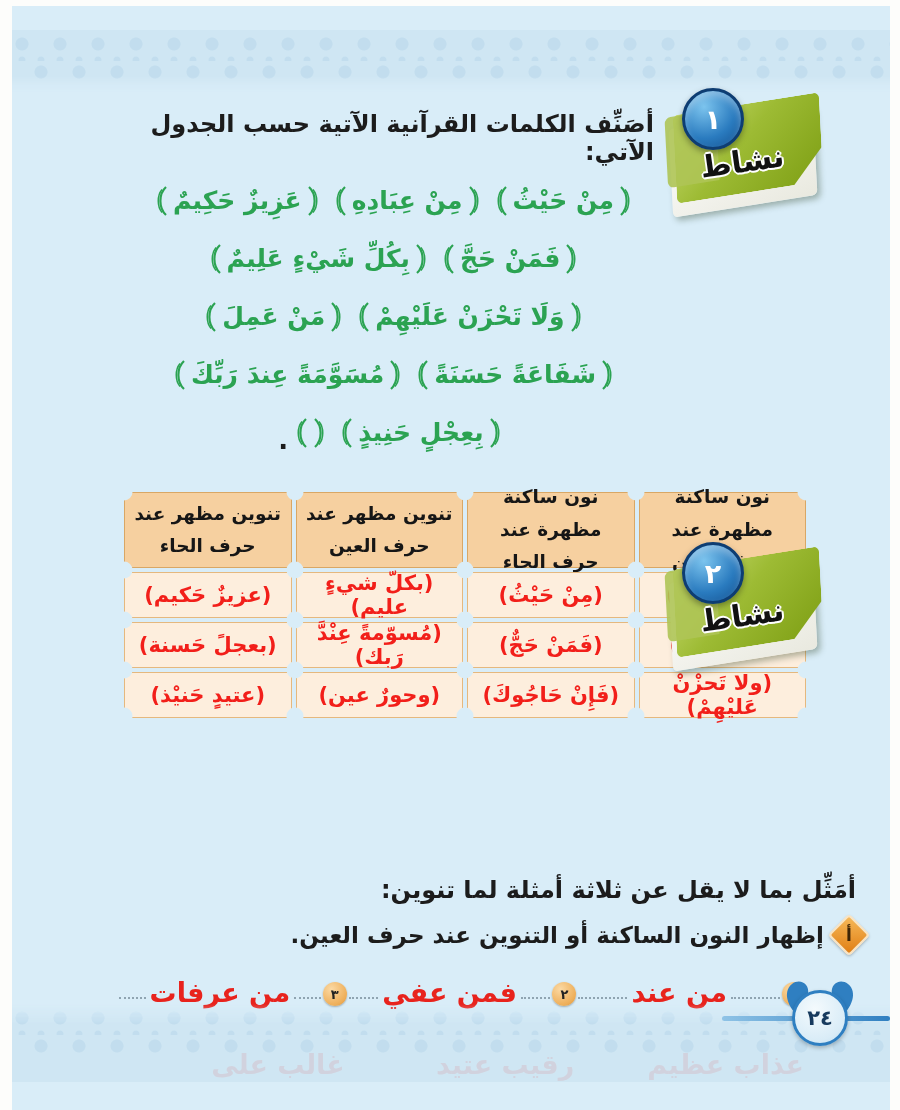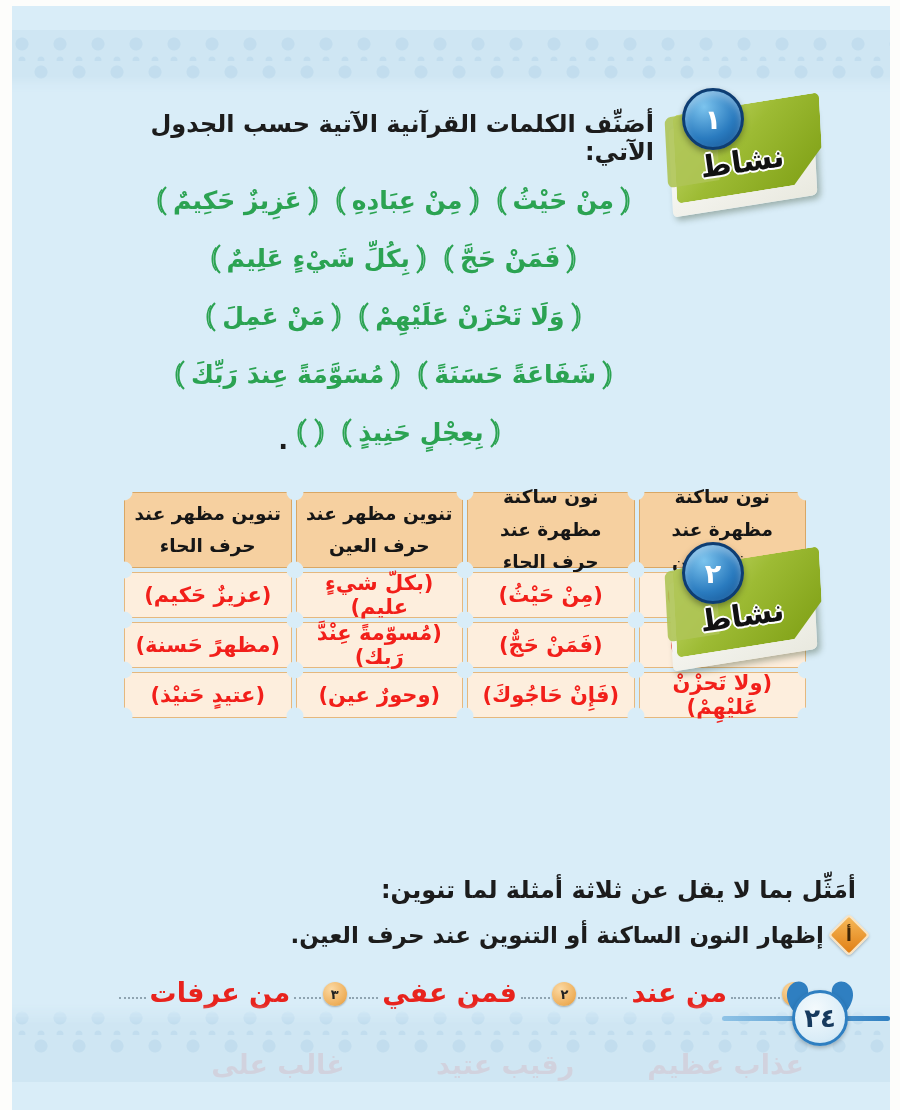--- a/index.html
+++ b/index.html
@@ -170,21 +170,21 @@
   }
   .pagenum{
     position:absolute;right:42px;top:984px;width:56px;height:56px;z-index:7;
   }
   .pagenum .wings{position:absolute;left:-22px;top:-12px;}
   .pagenum .circ{
     position:absolute;inset:0;border-radius:50%;
     background:radial-gradient(circle at 40% 32%,#f4fafd,#d9ecf7 70%,#bcd9ec);
     border:3px solid #2f7fc1;box-shadow:0 2px 4px rgba(0,0,0,.25);
     display:flex;align-items:center;justify-content:center;
-    font-size:26px;font-weight:bold;color:#173a5e;
+    font-size:21px;font-weight:bold;color:#173a5e;
   }
 </style>
 </head>
 <body>
 
 <div class="page">
 
   <div class="band top"></div>
   <div class="band bottom"></div>
 
@@ -317,21 +317,21 @@
         <div class="tcell hdr">نون ساكنة مظهرة عند حرف الحاء</div>
         <div class="tcell hdr">تنوين مظهر عند حرف العين</div>
         <div class="tcell hdr">تنوين مظهر عند حرف الحاء</div>
         <div class="tcell body">(مِنْ عبَادِهِ)</div>
         <div class="tcell body">(مِنْ حَيْثُ)</div>
         <div class="tcell body">(بكلّ شيءٍ عليم)</div>
         <div class="tcell body">(عزيزٌ حَكيم)</div>
         <div class="tcell body">(مَنْ عَمِل)</div>
         <div class="tcell body">(فَمَنْ حَجٌّ)</div>
         <div class="tcell body">(مُسوّمةً عِنْدَّ رَبك)</div>
-        <div class="tcell body">(مظهرً حَسنة)</div>
+        <div class="tcell body">(بعجلً حَسنة)</div>
         <div class="tcell body">(ولا تَحزْنْ عَليْهِمْ)</div>
         <div class="tcell body">(فَإِنْ حَاجُوكَ)</div>
         <div class="tcell body">(وحورٌ عين)</div>
         <div class="tcell body">(عتيدٍ حَنيْذ)</div>
       </div>
     <div class="tbl-dots" id="tbl-dots">
         <i style="left: 0%; top: 0px;"></i>
         <i style="left: 0%; top: 78px;"></i>
         <i style="left: 0%; top: 128px;"></i>
         <i style="left: 0%; top: 178px;"></i>

